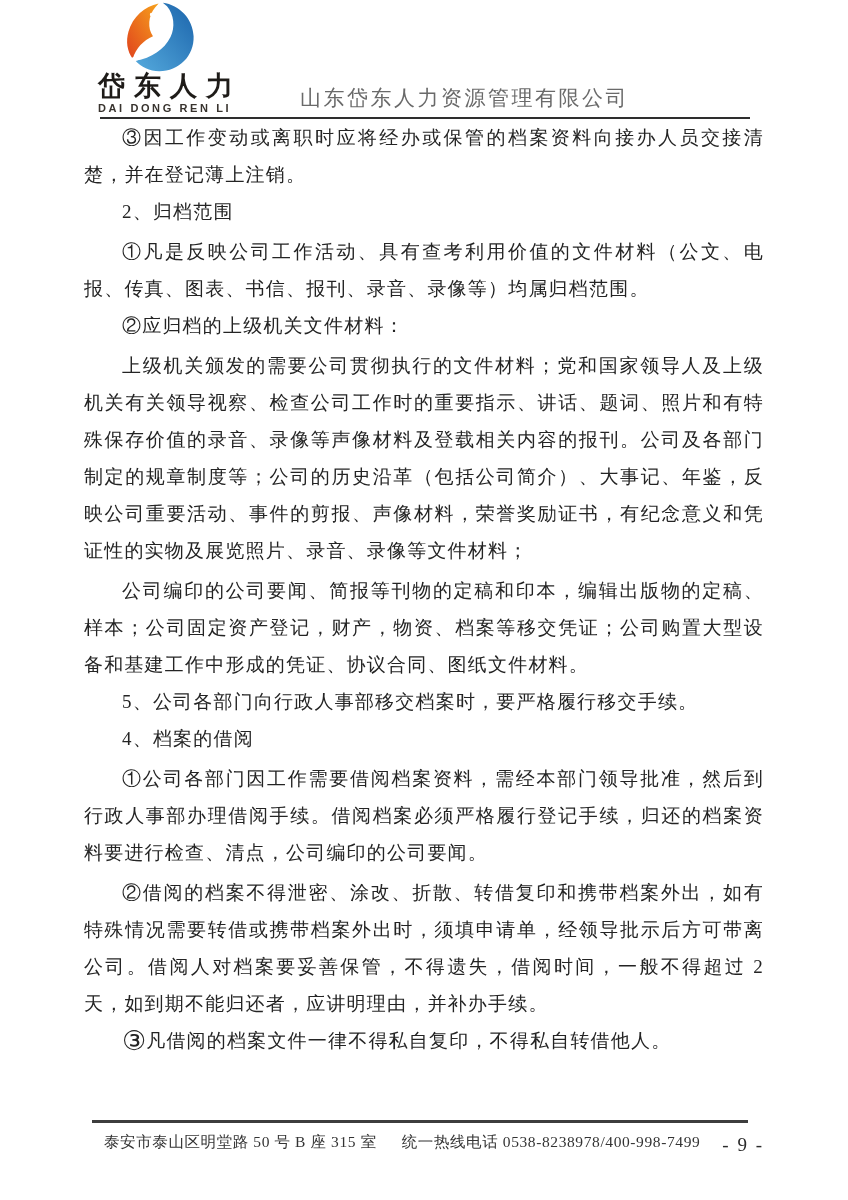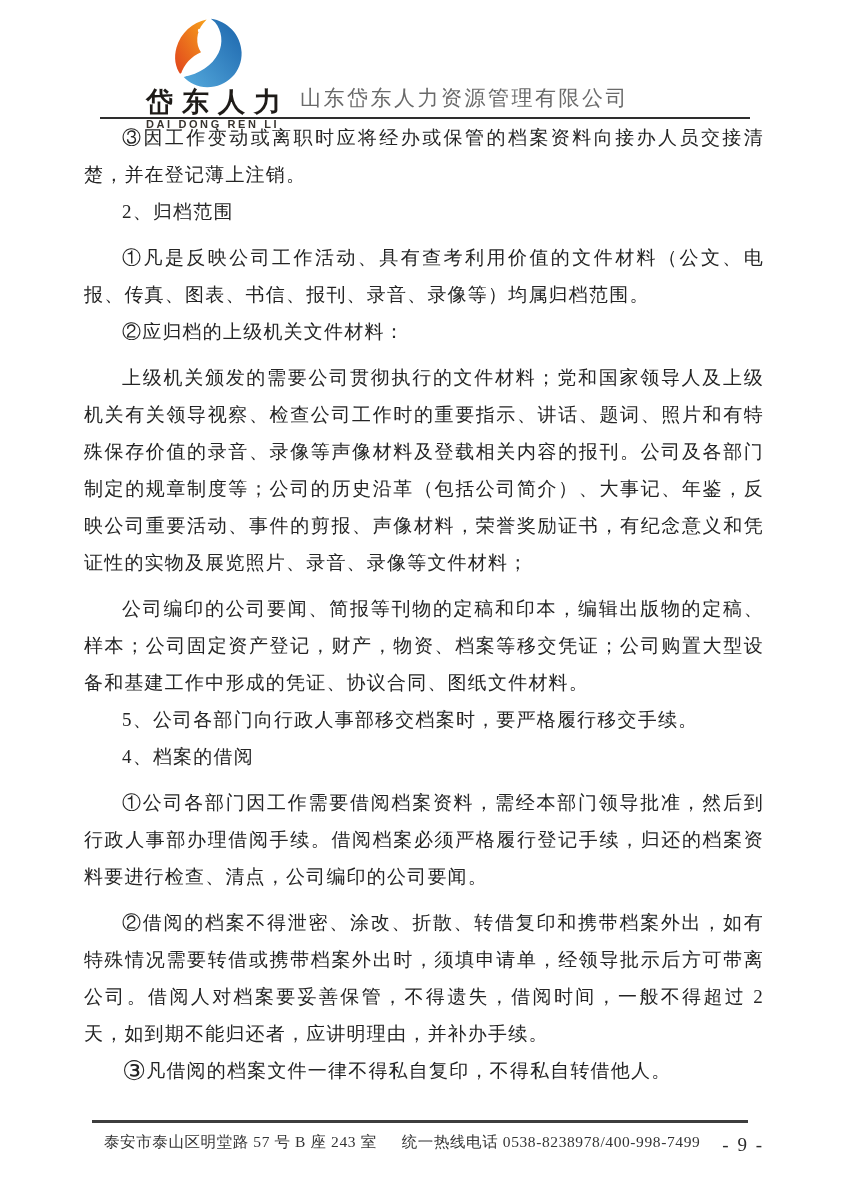--- a/index.html
+++ b/index.html
@@ -6,21 +6,21 @@
   .page{
     position:relative;
     width:848px;height:1200px;
     background:#ffffff;
     font-family:"Liberation Serif","DejaVu Serif",serif;
     color:#222222;
     overflow:hidden;
   }
   
   .hdr{position:absolute;left:0;top:0;width:100%;height:120px;}
-  .logo{position:absolute;left:98px;top:18px;width:160px;margin-left:48px;}
+  .logo{position:absolute;left:98px;top:2px;width:160px;}
   .logo-mark{display:block;margin-left:14px;width:96px;height:70px;}
   .logo-cn{
     font-family:"Liberation Sans","DejaVu Sans",sans-serif;
     font-weight:bold;font-size:27px;letter-spacing:9px;
     color:#1e1b18;line-height:1.0;margin-top:1px;white-space:nowrap;
   }
   .logo-en{
     font-family:"Liberation Sans","DejaVu Sans",sans-serif;
     font-weight:bold;font-size:11px;letter-spacing:2.6px;
     color:#38332e;margin-top:2px;white-space:nowrap;
@@ -30,21 +30,21 @@
     font-size:21px;letter-spacing:2.5px;color:#6a6a6a;white-space:nowrap;font-family:Liberation Serif, serif;
   }
   .hdr-rule{position:absolute;left:100px;top:117px;width:650px;height:2px;background:#2e2e2e;}
   
   .doc-body{
     position:absolute;left:84px;top:119px;width:680px;
     font-size:19px;line-height:37px;letter-spacing:1.2px;
     text-align:justify;color:#242424;
   }
   .para{margin:0;text-indent:2em;}
-  .para.sp{margin-top:9px;}
+  .para.sp{margin-top:3px;}
   .big-marker{font-size:27px;line-height:1;vertical-align:-3px;letter-spacing:0;}
   
   .ftr-rule{position:absolute;left:92px;top:1120px;width:656px;height:3px;background:#3d3d3d;}
   .ftr{
     position:absolute;left:104px;top:1130px;width:660px;
     display:flex;align-items:baseline;
     font-size:15.5px;letter-spacing:0.6px;color:#333333;white-space:nowrap;
   }
   .ftr-address{flex:0 0 auto;}
   .ftr-hotline{margin-left:auto;}
@@ -93,18 +93,18 @@
     <p class="para sp">公司编印的公司要闻、简报等刊物的定稿和印本，编辑出版物的定稿、样本；公司固定资产登记，财产，物资、档案等移交凭证；公司购置大型设备和基建工作中形成的凭证、协议合同、图纸文件材料。</p>
     <p class="para">5、公司各部门向行政人事部移交档案时，要严格履行移交手续。</p>
     <p class="para">4、档案的借阅</p>
     <p class="para sp">①公司各部门因工作需要借阅档案资料，需经本部门领导批准，然后到行政人事部办理借阅手续。借阅档案必须严格履行登记手续，归还的档案资料要进行检查、清点，公司编印的公司要闻。</p>
     <p class="para sp">②借阅的档案不得泄密、涂改、折散、转借复印和携带档案外出，如有特殊情况需要转借或携带档案外出时，须填申请单，经领导批示后方可带离公司。借阅人对档案要妥善保管，不得遗失，借阅时间，一般不得超过 2 天，如到期不能归还者，应讲明理由，并补办手续。</p>
     <p class="para"><span class="big-marker">③</span><span>凡借阅的档案文件一律不得私自复印，不得私自转借他人。</span></p>
   </div>
 
   <div class="ftr-rule"></div>
   <div class="ftr">
-    <span class="ftr-address">泰安市泰山区明堂路 57 号 B 座 243 室</span>
+    <span class="ftr-address">泰安市泰山区明堂路 50 号 B 座 315 室</span>
     <span class="ftr-hotline">统一热线电话 0538-8238978/400-998-7499</span>
     <span class="page-num">- 9 -</span>
   </div>
 
 </div>
 
 </body></html>

